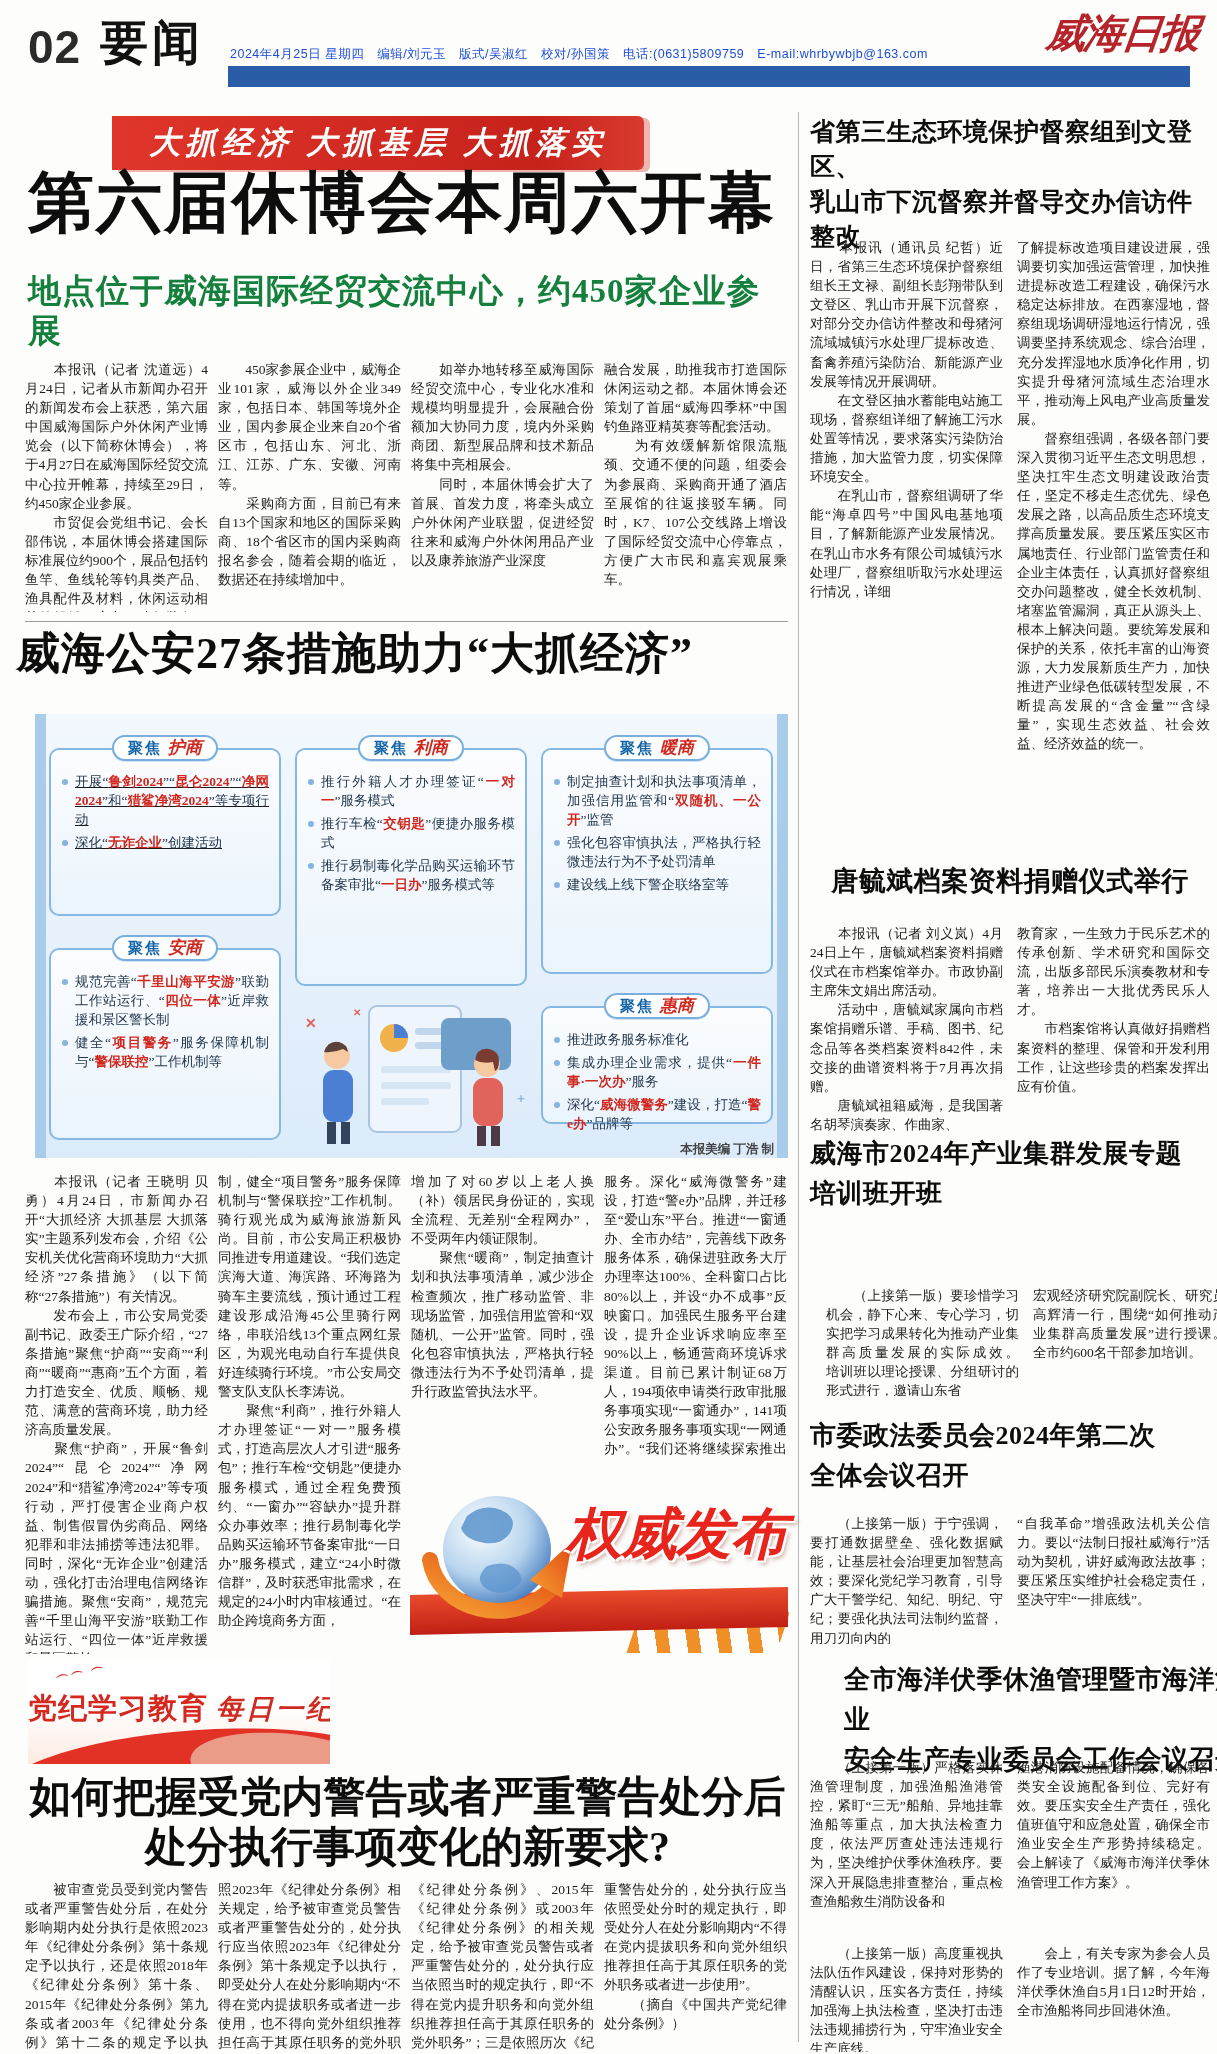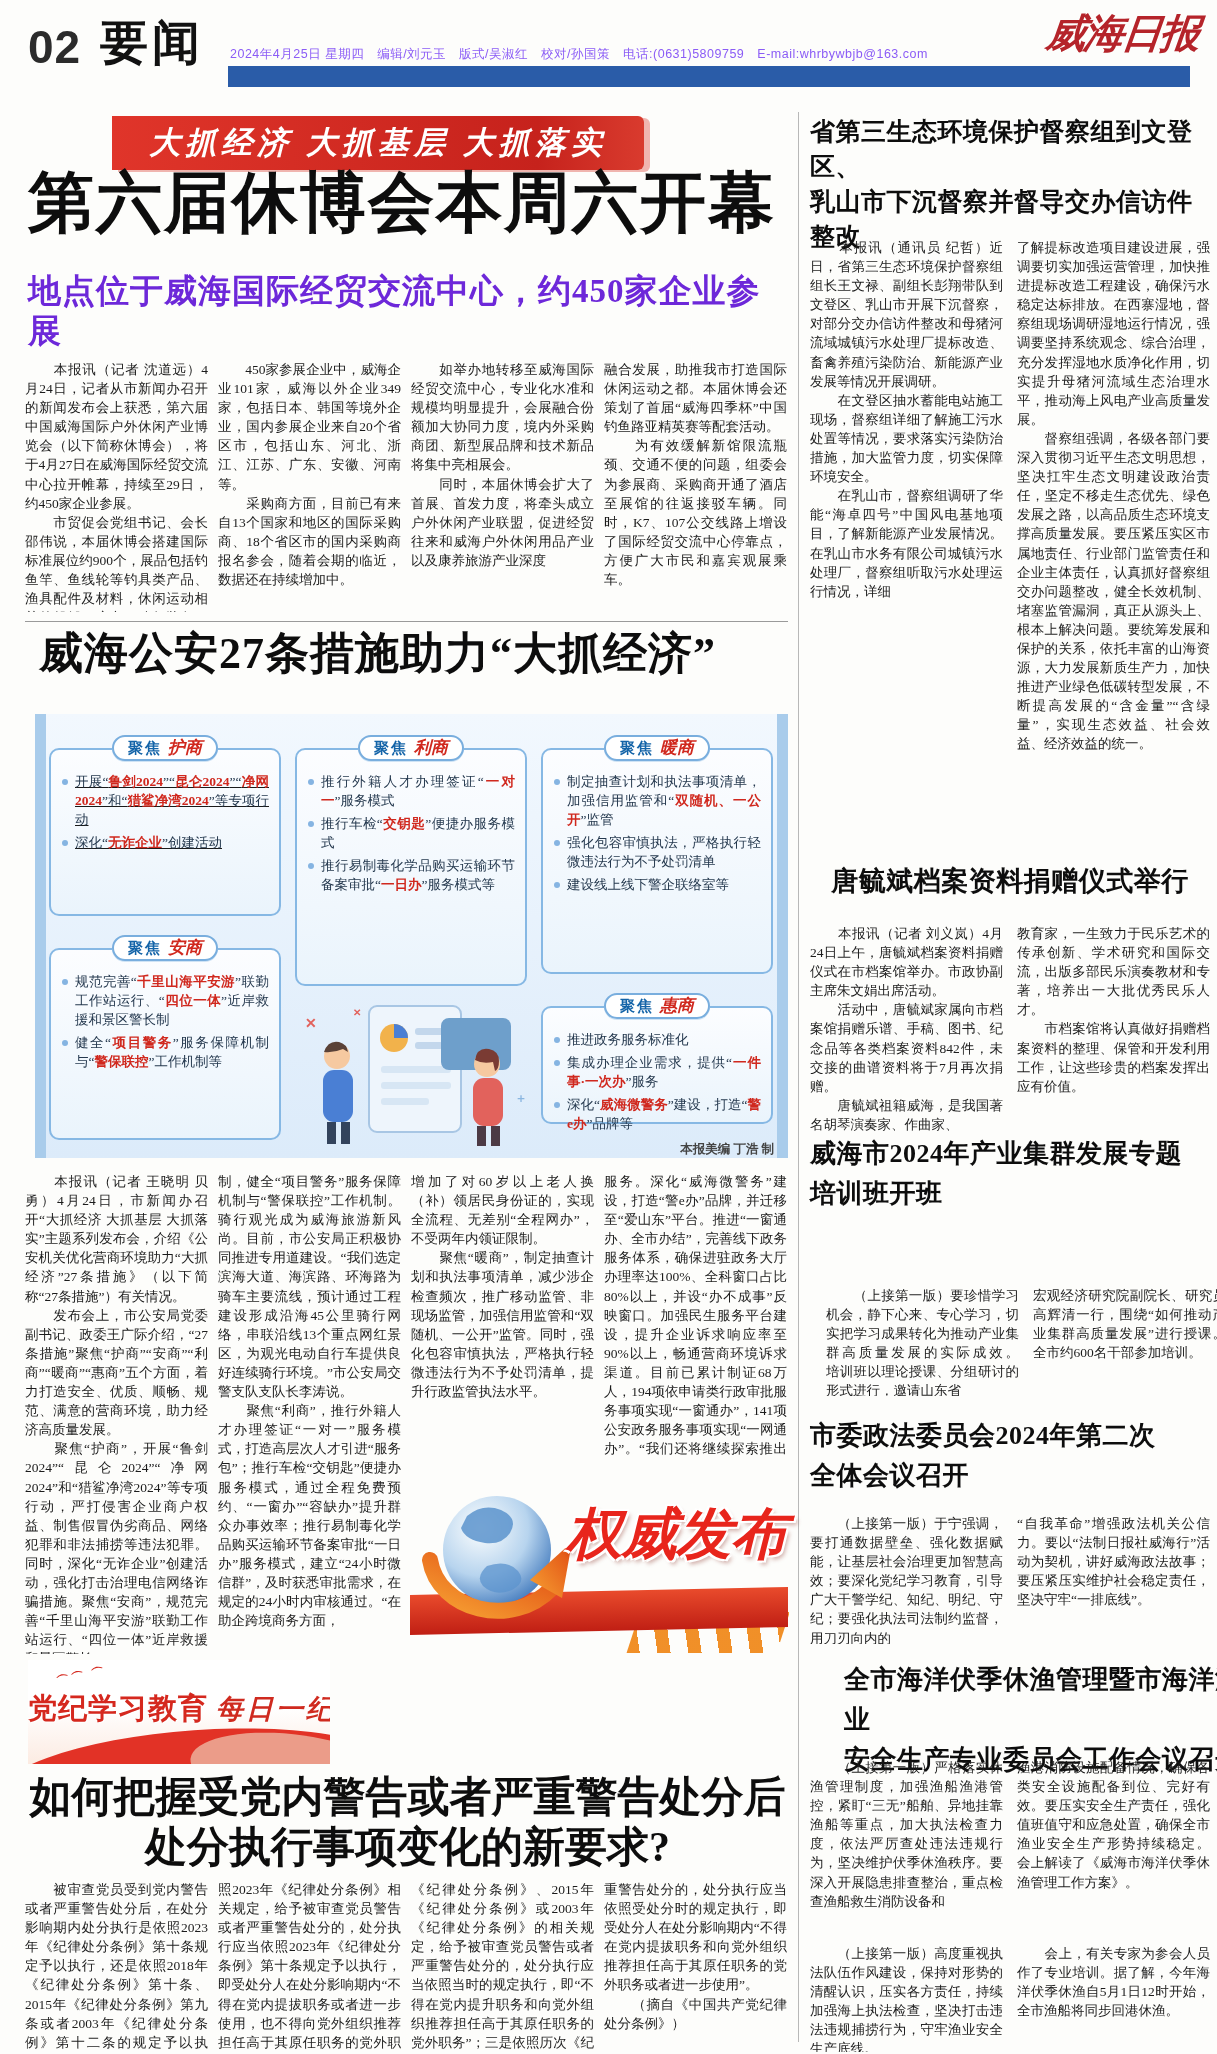--- a/index.html
+++ b/index.html
@@ -4,41 +4,41 @@
 <style>
   * { box-sizing: border-box; margin: 0; padding: 0; }
   html,body { width:1217px; }
   body { height:2054px; position:relative; background:#fdfdfb; overflow:hidden;
          font-family:"Liberation Serif","DejaVu Serif",serif; color:#1a1a1a; }
   .abs { position:absolute; }
 
   
   .hdr-num { left:28px; top:24px; font:700 46px/1 "Liberation Sans","DejaVu Sans",sans-serif; color:#2b2b2b; letter-spacing:1px;}
   .hdr-sec { left:100px; top:19px; font:900 48px/1 "Liberation Sans","DejaVu Sans",sans-serif; color:#111; letter-spacing:4px;}
-  .hdr-info{ left:230px; top:48px; font:400 12.5px/1 "Liberation Sans","DejaVu Sans",sans-serif; color:#8b5cf6; letter-spacing:.5px;}
+  .hdr-info{ left:230px; top:48px; font:400 12.5px/1 "Liberation Sans","DejaVu Sans",sans-serif; color:#1d4ed8; letter-spacing:.5px;}
   .hdr-bar { left:228px; top:66px; width:962px; height:21px; background:#2a5ca8; }
   .masthead{ left:1038px; top:14px; width:160px; font:900 40px/1 "Liberation Serif",serif;
              color:#b5242a; font-style:italic; transform:skewX(-6deg); letter-spacing:-2px; text-align:right;}
 
   
   .slogan { left:112px; top:116px; width:532px; height:54px;
             background:linear-gradient(90deg,#e0352a,#c6221c 80%,#d93b2e);
             color:#fff; font:900 31px/54px "Liberation Serif",serif; font-style:italic;
             text-align:center; letter-spacing:5px; border-radius:0 6px 6px 0;
             box-shadow:6px 2px 0 rgba(214,45,35,.35); }
   .lead-h { left:28px; top:168px; width:762px; font:900 66px/1.05 "Liberation Serif",serif;
             letter-spacing:2px; color:#0d0d0d; white-space:nowrap;}
-  .lead-sub{ left:28px; top:272px; width:762px; font:700 33px/1.2 "Liberation Serif",serif; color:#6d28d9; letter-spacing:1px;}
+  .lead-sub{ left:28px; top:272px; width:762px; font:700 33px/1.2 "Liberation Serif",serif; color:#15803d; letter-spacing:1px;}
   .bodycol { font-size:13.5px; line-height:19.1px; text-align:justify; overflow:hidden; color:#1c1c1c;}
   .bodycol p { margin:0; }
   .rule-h { left:25px; top:621px; width:763px; height:1px; background:#9a9a9a; }
   .rule-v { left:798px; top:112px; width:1px; height:1930px; background:#b8b8b8; }
 
   
-  .police-h { left:39px; top:630px; font:900 44px/1.1 "Liberation Serif",serif; color:#0d0d0d; letter-spacing:1px;}
+  .police-h { left:16px; top:630px; font:900 44px/1.1 "Liberation Serif",serif; color:#0d0d0d; letter-spacing:1px;}
   .panel { left:35px; top:714px; width:753px; height:444px;
            background:linear-gradient(180deg,#f2f8fe,#dcebfa);
            box-shadow:inset 11px 0 0 #a9cceb, inset -11px 0 0 #a9cceb; }
   .fbox { position:absolute; background:linear-gradient(180deg,#fcfdff,#eaf4fc);
           border:2px solid #86b8e4; border-radius:10px; padding:22px 10px 6px 10px;}
   .fbox ul { list-style:none; }
   .fbox li { position:relative; padding-left:14px; font:500 13.5px/19px "Liberation Serif",serif; color:#24384e; text-align:justify; margin-bottom:4px;}
   .fbox li::before { content:""; position:absolute; left:1px; top:7px; width:6px; height:6px; border-radius:50%; background:#85b4e2;}
   .fbox .rd { color:#d0281e; font-weight:700; }
   .ftag { position:absolute; top:-15px; left:50%; transform:translateX(-50%);

